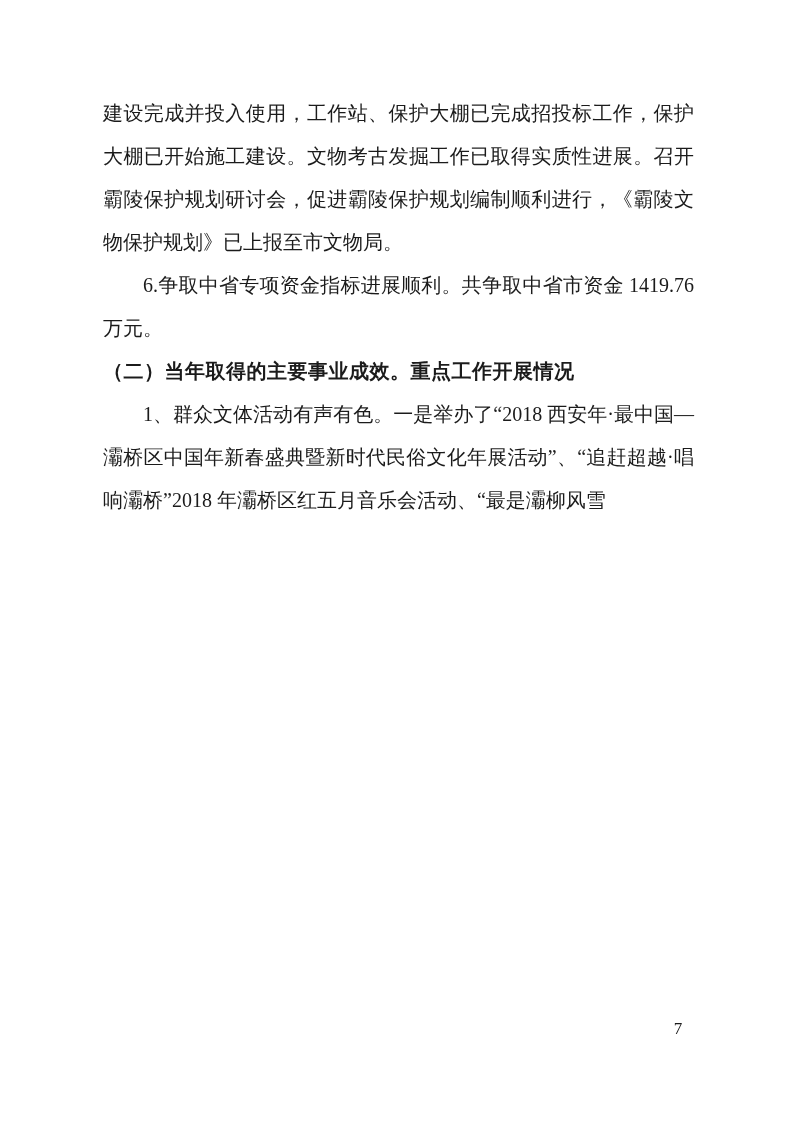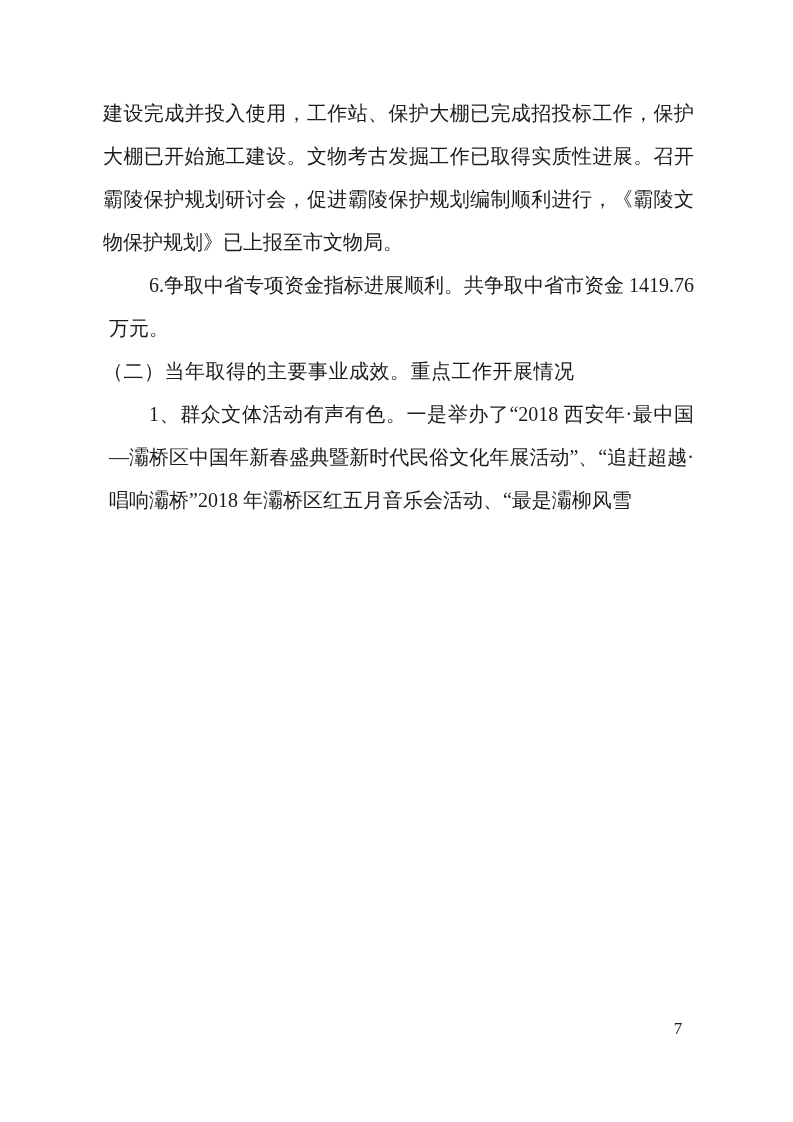--- a/index.html
+++ b/index.html
@@ -26,24 +26,23 @@
     line-height: 43px;
     text-align: justify;
     text-justify: inter-ideograph;
   }
   p.para {
     margin: 0;
     padding: 0;
   }
   p.para.indent {
     text-indent: 2em;
-    margin-left: 6px;
   }
   p.para.heading {
-    font-weight: 400;
+    font-weight: 700;
     letter-spacing: 0.5px;
   }
   .page-number {
     position: absolute;
     left: 663px;
     top: 1018px;
     width: 30px;
     text-align: center;
     font-size: 17px;
     line-height: 22px;

